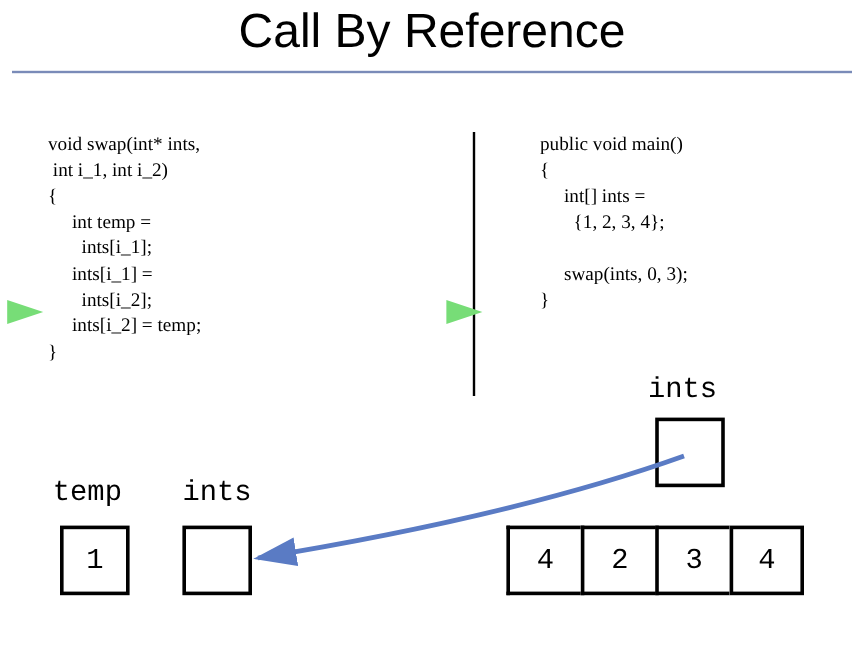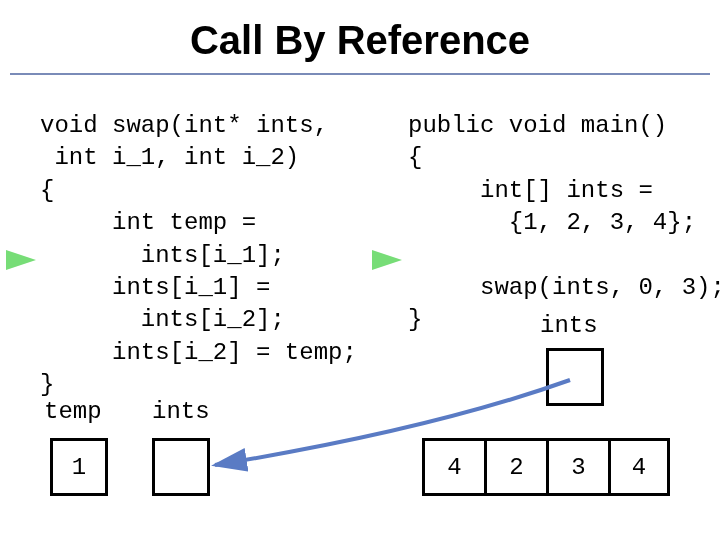--- a/index.html
+++ b/index.html
@@ -6,54 +6,54 @@
   body {
     width: 720px;
     height: 540px;
     background: #fff;
     font-family: Verdana, Arial, sans-serif;
     position: relative;
     overflow: hidden;
   }
   .title {
     font-size: 40px;
-    font-weight: bold;
+    font-weight: normal;
     text-align: center;
-    padding-top: 18px;
+    padding-top: 4px;
     padding-bottom: 10px;
     color: #000;
   }
   .hr {
     width: 700px;
     margin-left: 10px;
     height: 2px;
     background: #7a8bb8;
   }
   .codewrap {
     position: absolute;
     top: 110px;
     left: 40px;
     right: 20px;
     display: flex;
   }
   .codeblock {
-    font-family: Liberation Mono, monospace;
-    font-size: 24px;
+    font-family: Liberation Serif, serif;
+    font-size: 16px;
     line-height: 1.35;
     white-space: pre;
     color: #000;
   }
   .left-code { flex: 0 0 340px; }
   .divider {
     width: 2px;
     background: #000;
     margin: 0 14px;
     height: 220px;
   }
-  .right-code { flex: 1; }
+  .right-code { flex: 1; margin-left: 40px; }
   .arrow-right {
     position: absolute;
     width: 0; height: 0;
     border-top: 10px solid transparent;
     border-bottom: 10px solid transparent;
     border-left: 30px solid #77dd77;
   }
   .arrow-left-pos { top: 250px; left: 6px; }
   .arrow-right-pos { top: 250px; left: 372px; }
   .label {

